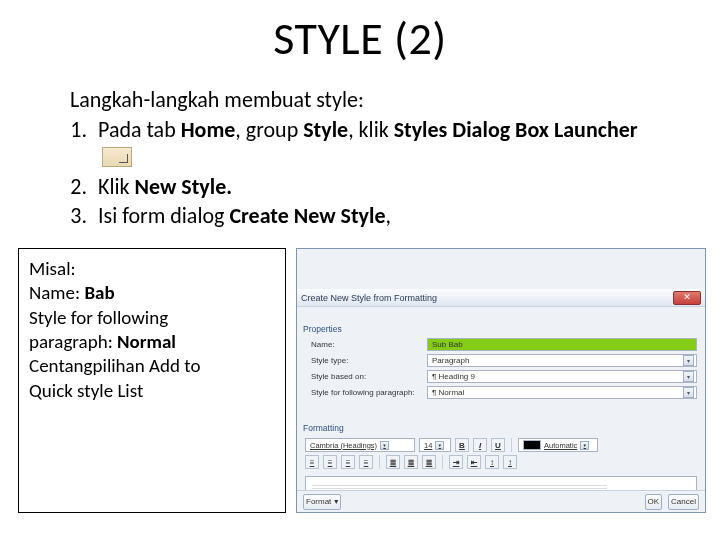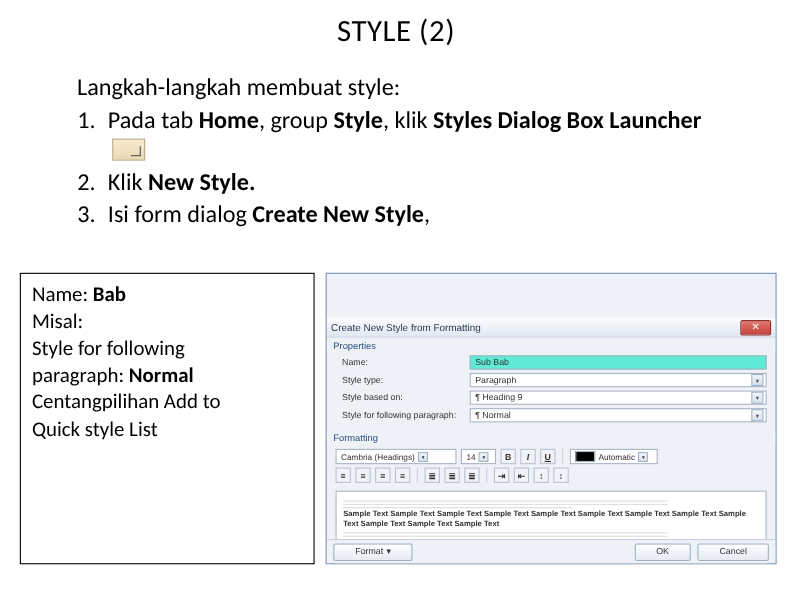--- a/index.html
+++ b/index.html
@@ -8,21 +8,21 @@
     width: 720px;
     height: 540px;
     background: #fff;
     font-family: Calibri, Arial, sans-serif;
     color: #000;
     position: relative;
     overflow: hidden;
   }
   .slide-title {
     text-align: center;
-    font-size: 28px;
+    font-size: 46px;
     font-weight: 400;
     margin: 10px 0 20px 0;
     letter-spacing: 0.5px;
   }
   .main-list {
     margin: 12px 60px 0 70px;
     font-size: 22px;
     line-height: 1.25;
   }
   .intro-line { margin-bottom: 2px; }
@@ -91,48 +91,49 @@
     background: linear-gradient(#e07a70,#c4413a);
     border: 1px solid #8a2f29;
     border-radius: 2px;
     display:flex; align-items:center; justify-content:center;
     color:#fff; font-size:9px; line-height:1;
   }
   .section-hd {
     background: #eef2f7;
     font-size: 8.5px;
     color: #2b4f80;
-    padding: 2px 6px 2px 6px;
+    padding: 17px 6px 2px 6px;
   }
   .props { padding: 2px 8px 4px 14px; }
   .frow { display:flex; align-items:center; gap:6px; margin-bottom:3px; }
   .frow .lab { width: 110px; font-size:8px; }
   .frow .fld {
     flex:1; height:13px;
     background:#fff; border:1px solid #a8b4c5;
     display:flex; align-items:center; justify-content:space-between;
     padding: 0 2px 0 4px; font-size:8px;
   }
   .frow .fld .dd {
     width:11px; height:11px;
     background: linear-gradient(#f4f7fb,#d6dfea);
     border:1px solid #9fb0c6;
     display:flex; align-items:center; justify-content:center;
     font-size:6px; color:#556;
   }
   .frow .fld-plain {
     flex:1; height:13px;
-    background:#5eead4; border:1px solid #a8b4c5;
+    background:#84cc16; border:1px solid #a8b4c5;
     padding:0 4px; font-size:8px;
     display:flex; align-items:center;
   }
   .fmt-bar {
     padding: 3px 8px;
     display:flex; gap:4px; align-items:flex-start;
     flex-wrap:wrap;
+    text-decoration:underline;
   }
   .fmt-bar .ctl {
     height:14px; background:#fff; border:1px solid #a8b4c5;
     display:flex; align-items:center; padding:0 4px; font-size:7.5px;
     gap:3px;
   }
   .fmt-bar .ctl .dd { width:9px; height:9px; border:1px solid #9fb0c6; background:linear-gradient(#f4f7fb,#d6dfea); font-size:5px; display:flex;align-items:center;justify-content:center; }
   .fmt-bar .btn {
     width:14px; height:14px; border:1px solid #b7c2d1; background:#f0f3f7;
     display:flex; align-items:center; justify-content:center; font-size:8px; font-weight:700;
@@ -158,21 +159,21 @@
   .dlg-foot {
     position:absolute; left:0; right:0; bottom:0;
     height:22px;
     border-top:1px solid #c7d2e0;
     background:#eef2f7;
     display:flex; align-items:center;
     padding:0 6px;
     gap:6px;
   }
   .dlg-foot .wbtn {
-    height:16px; padding:0 19px;
+    height:16px; padding:0 2px;
     border:1px solid #9fb0c6;
     background:linear-gradient(#fdfefe,#e5ebf2);
     border-radius:2px;
     font-size:8px;
     display:flex; align-items:center; gap:3px;
   }
   .dlg-foot .fsp { flex:1; }
 </style>
 </head>
 <body>
@@ -190,22 +191,22 @@
       <span>Klik </span><span class="b">New Style.</span>
     </li>
     <li>
       <span>Isi form dialog </span><span class="b">Create New Style</span><span>,</span>
     </li>
   </ol>
 </div>
 
 <div class="bottom-row">
   <div class="example-box">
+    <div>Misal:</div>
     <div><span>Name: </span><span class="b">Bab</span></div>
-    <div>Misal:</div>
     <div>Style for following</div>
     <div><span>paragraph: </span><span class="b">Normal</span></div>
     <div>Centangpilihan Add to</div>
     <div>Quick style List</div>
   </div>
 
   <div class="dialog">
     <div class="titlebar">
       <span>Create New Style from Formatting</span>
       <span class="spacer"></span>

